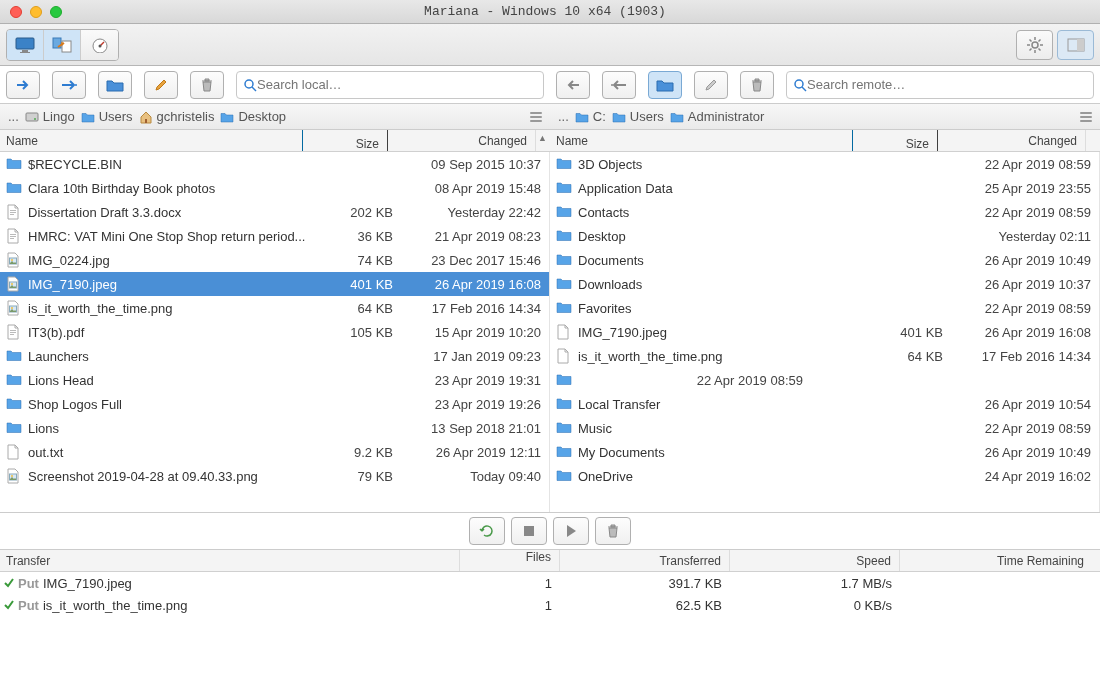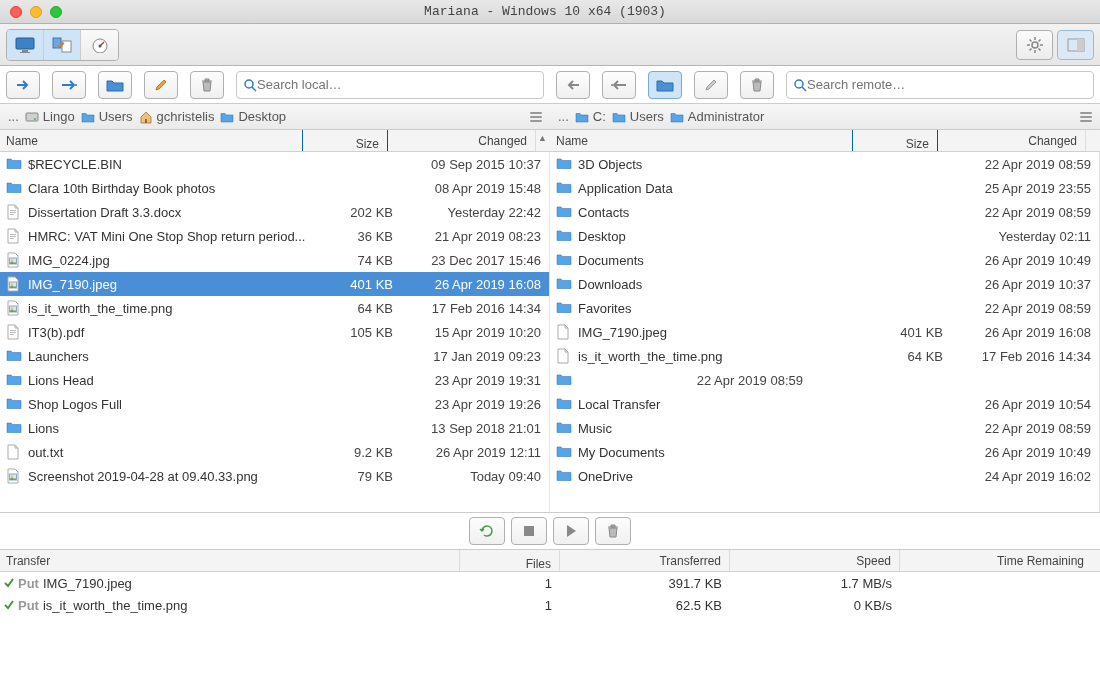--- a/index.html
+++ b/index.html
@@ -62,21 +62,21 @@
 .fr-changed { width: 148px; text-align: right; padding-right: 8px; color: #444; }
 .file-row.selected .fr-size, .file-row.selected .fr-changed { color: #fff; }
 
 
 .transfer-toolbar { height: 38px; display: flex; justify-content: center; align-items: center; gap: 6px; border-top: 1px solid #ccc; border-bottom: 1px solid #ccc; background: #fff; }
 .tt-btn { width: 36px; height: 28px; border: 1px solid #b0b0b0; border-radius: 4px; background: linear-gradient(#fdfdfd, #f0f0f0); display: flex; align-items: center; justify-content: center; cursor: pointer; }
 
 
 .transfer-headers { height: 22px; display: flex; background: #f4f4f4; border-bottom: 1px solid #d0d0d0; font-size: 12px; color: #444; }
 .th-transfer { flex: 1; padding-left: 6px; display: flex; align-items: center; border-right: 1px solid #ddd; }
-.th-files { width: 100px; text-align: right; padding-right: 8px; display: flex; align-items: flex-end; justify-content: flex-end; border-right: 1px solid #ddd; }
+.th-files { width: 100px; text-align: right; padding-right: 8px; display: flex; align-items: flex-start; justify-content: flex-end; border-right: 1px solid #ddd; }
 .th-transferred { width: 170px; text-align: right; padding-right: 8px; display: flex; align-items: center; justify-content: flex-end; border-right: 1px solid #ddd; }
 .th-speed { width: 170px; text-align: right; padding-right: 8px; display: flex; align-items: center; justify-content: flex-end; border-right: 1px solid #ddd; }
 .th-remaining { width: 200px; text-align: right; padding-right: 16px; display: flex; align-items: center; justify-content: flex-end; }
 
 
 .transfer-rows { }
 .transfer-row { height: 22px; display: flex; align-items: center; }
 .tr-status { width: 18px; display: flex; align-items: center; justify-content: center; }
 .tr-action { color: #999; padding-right: 4px; font-weight: bold; }
 .tr-name { flex: 1; }

